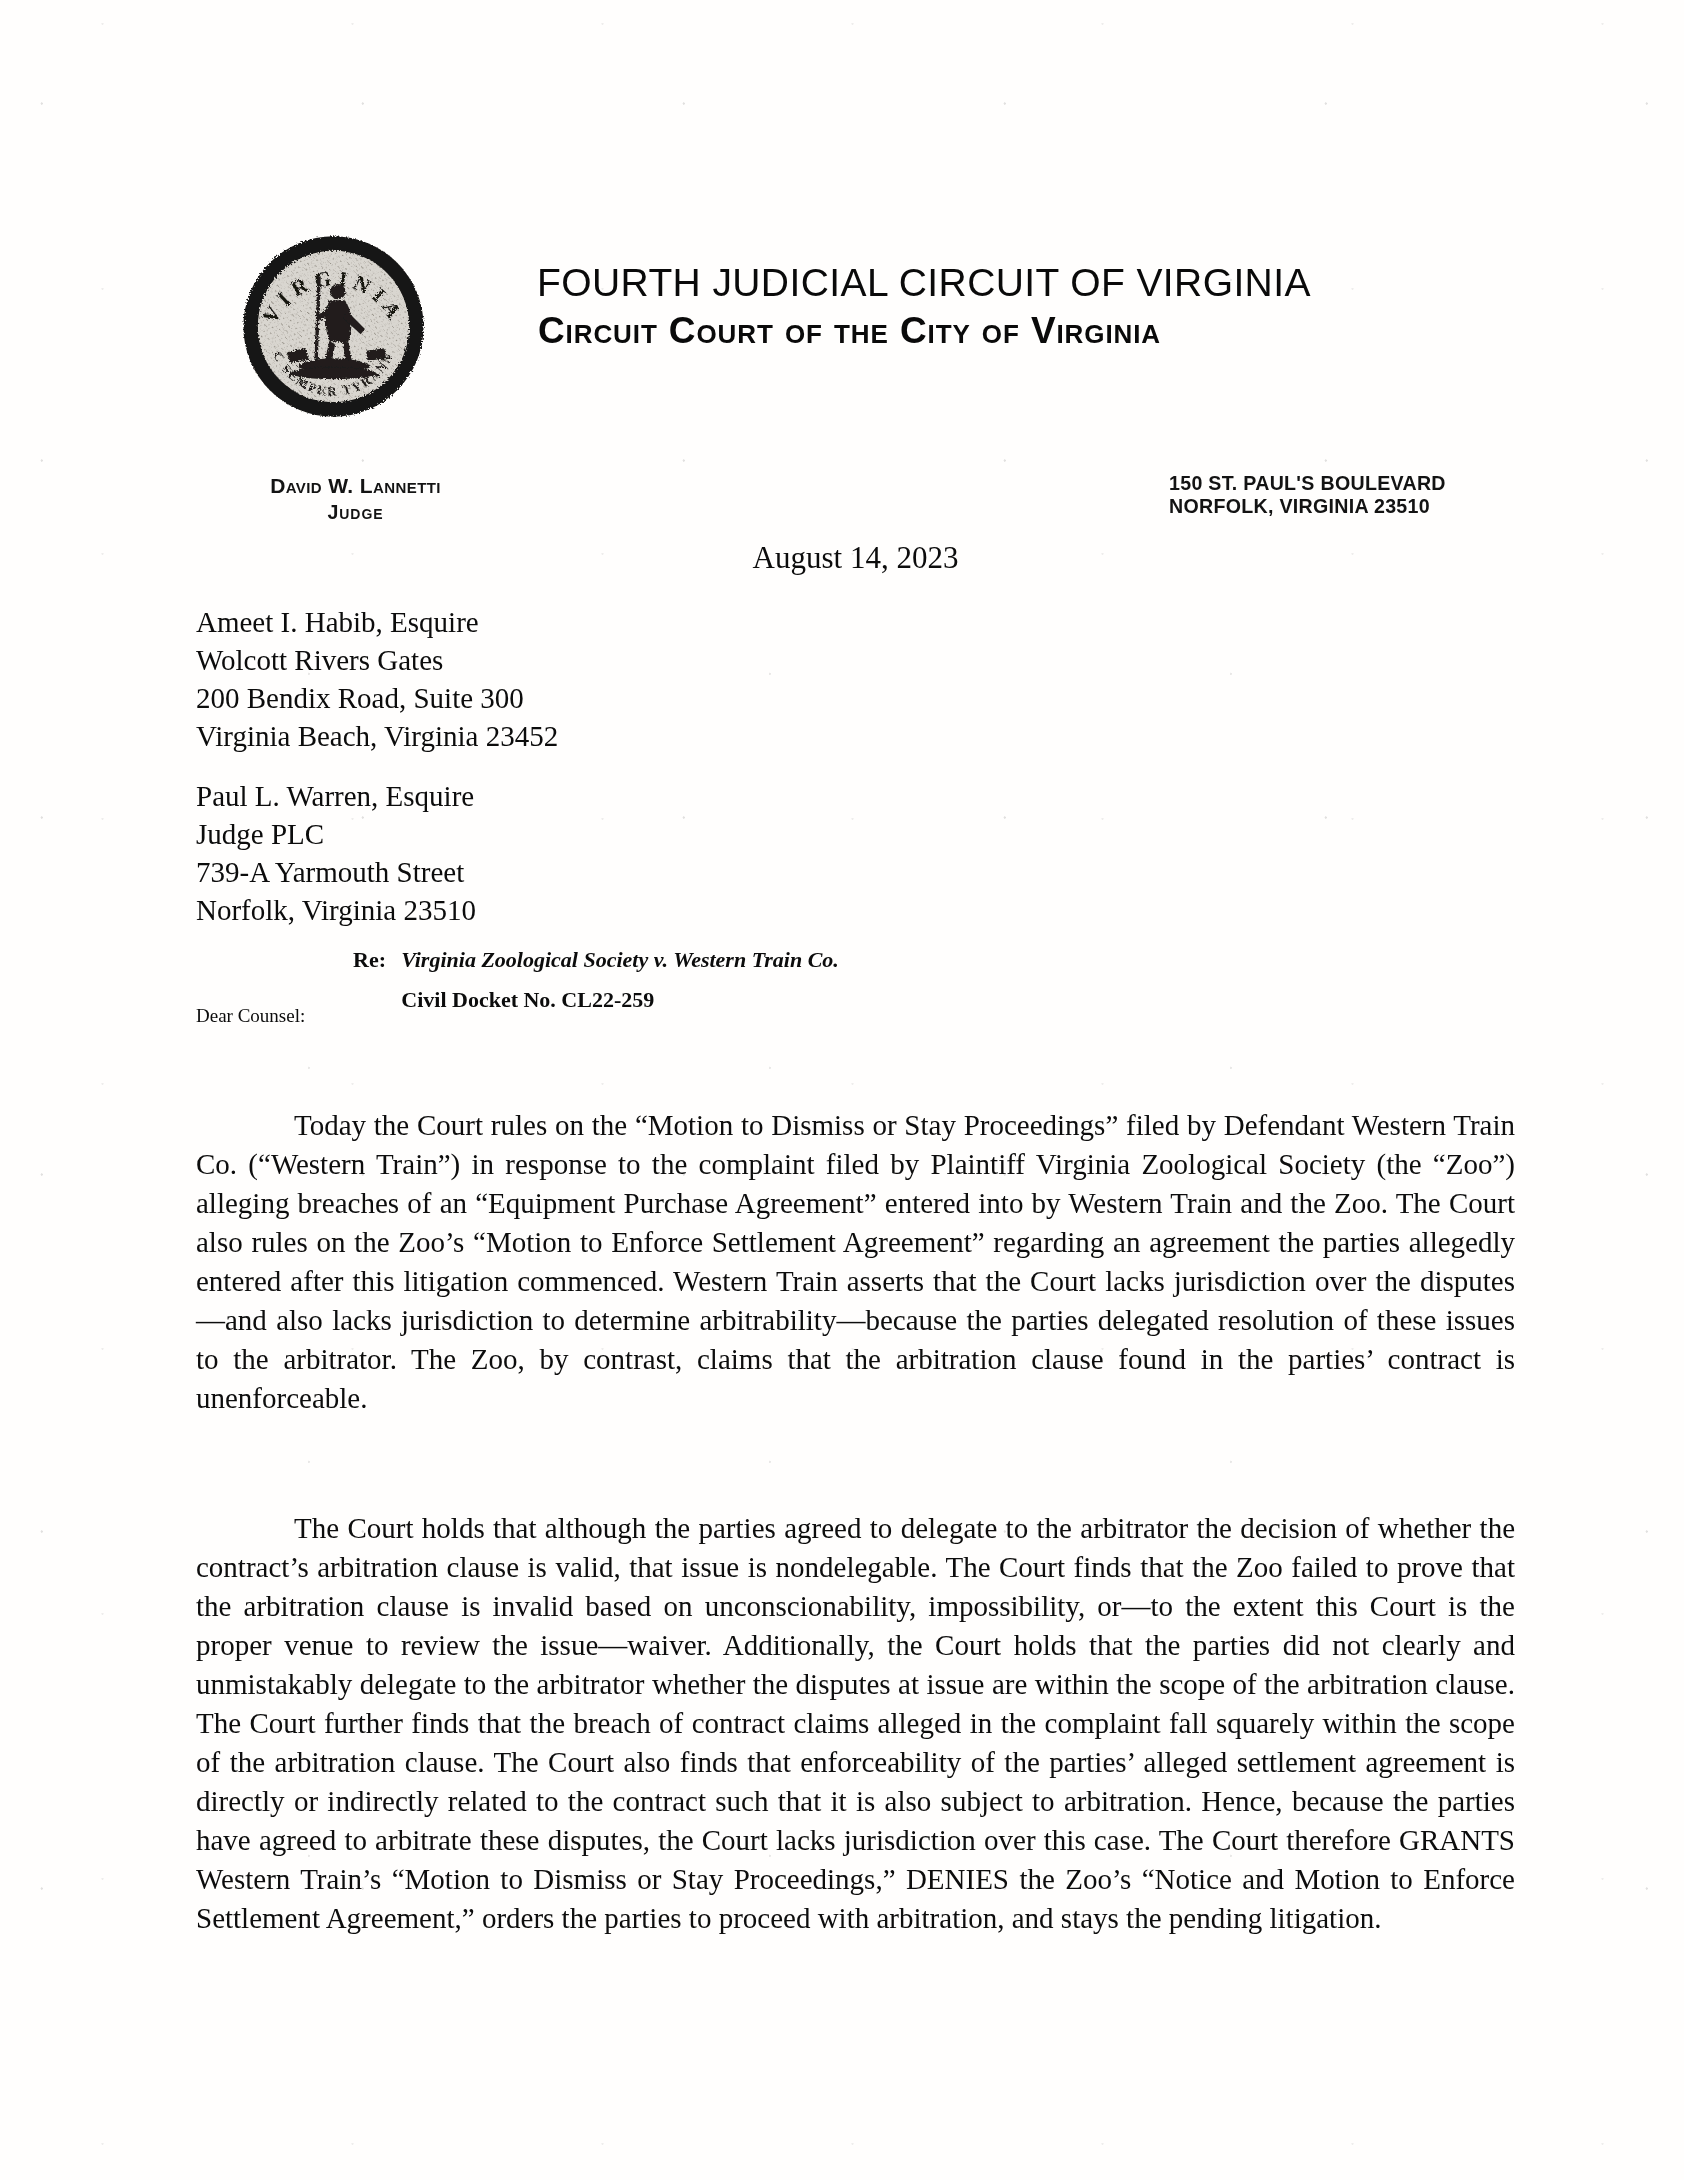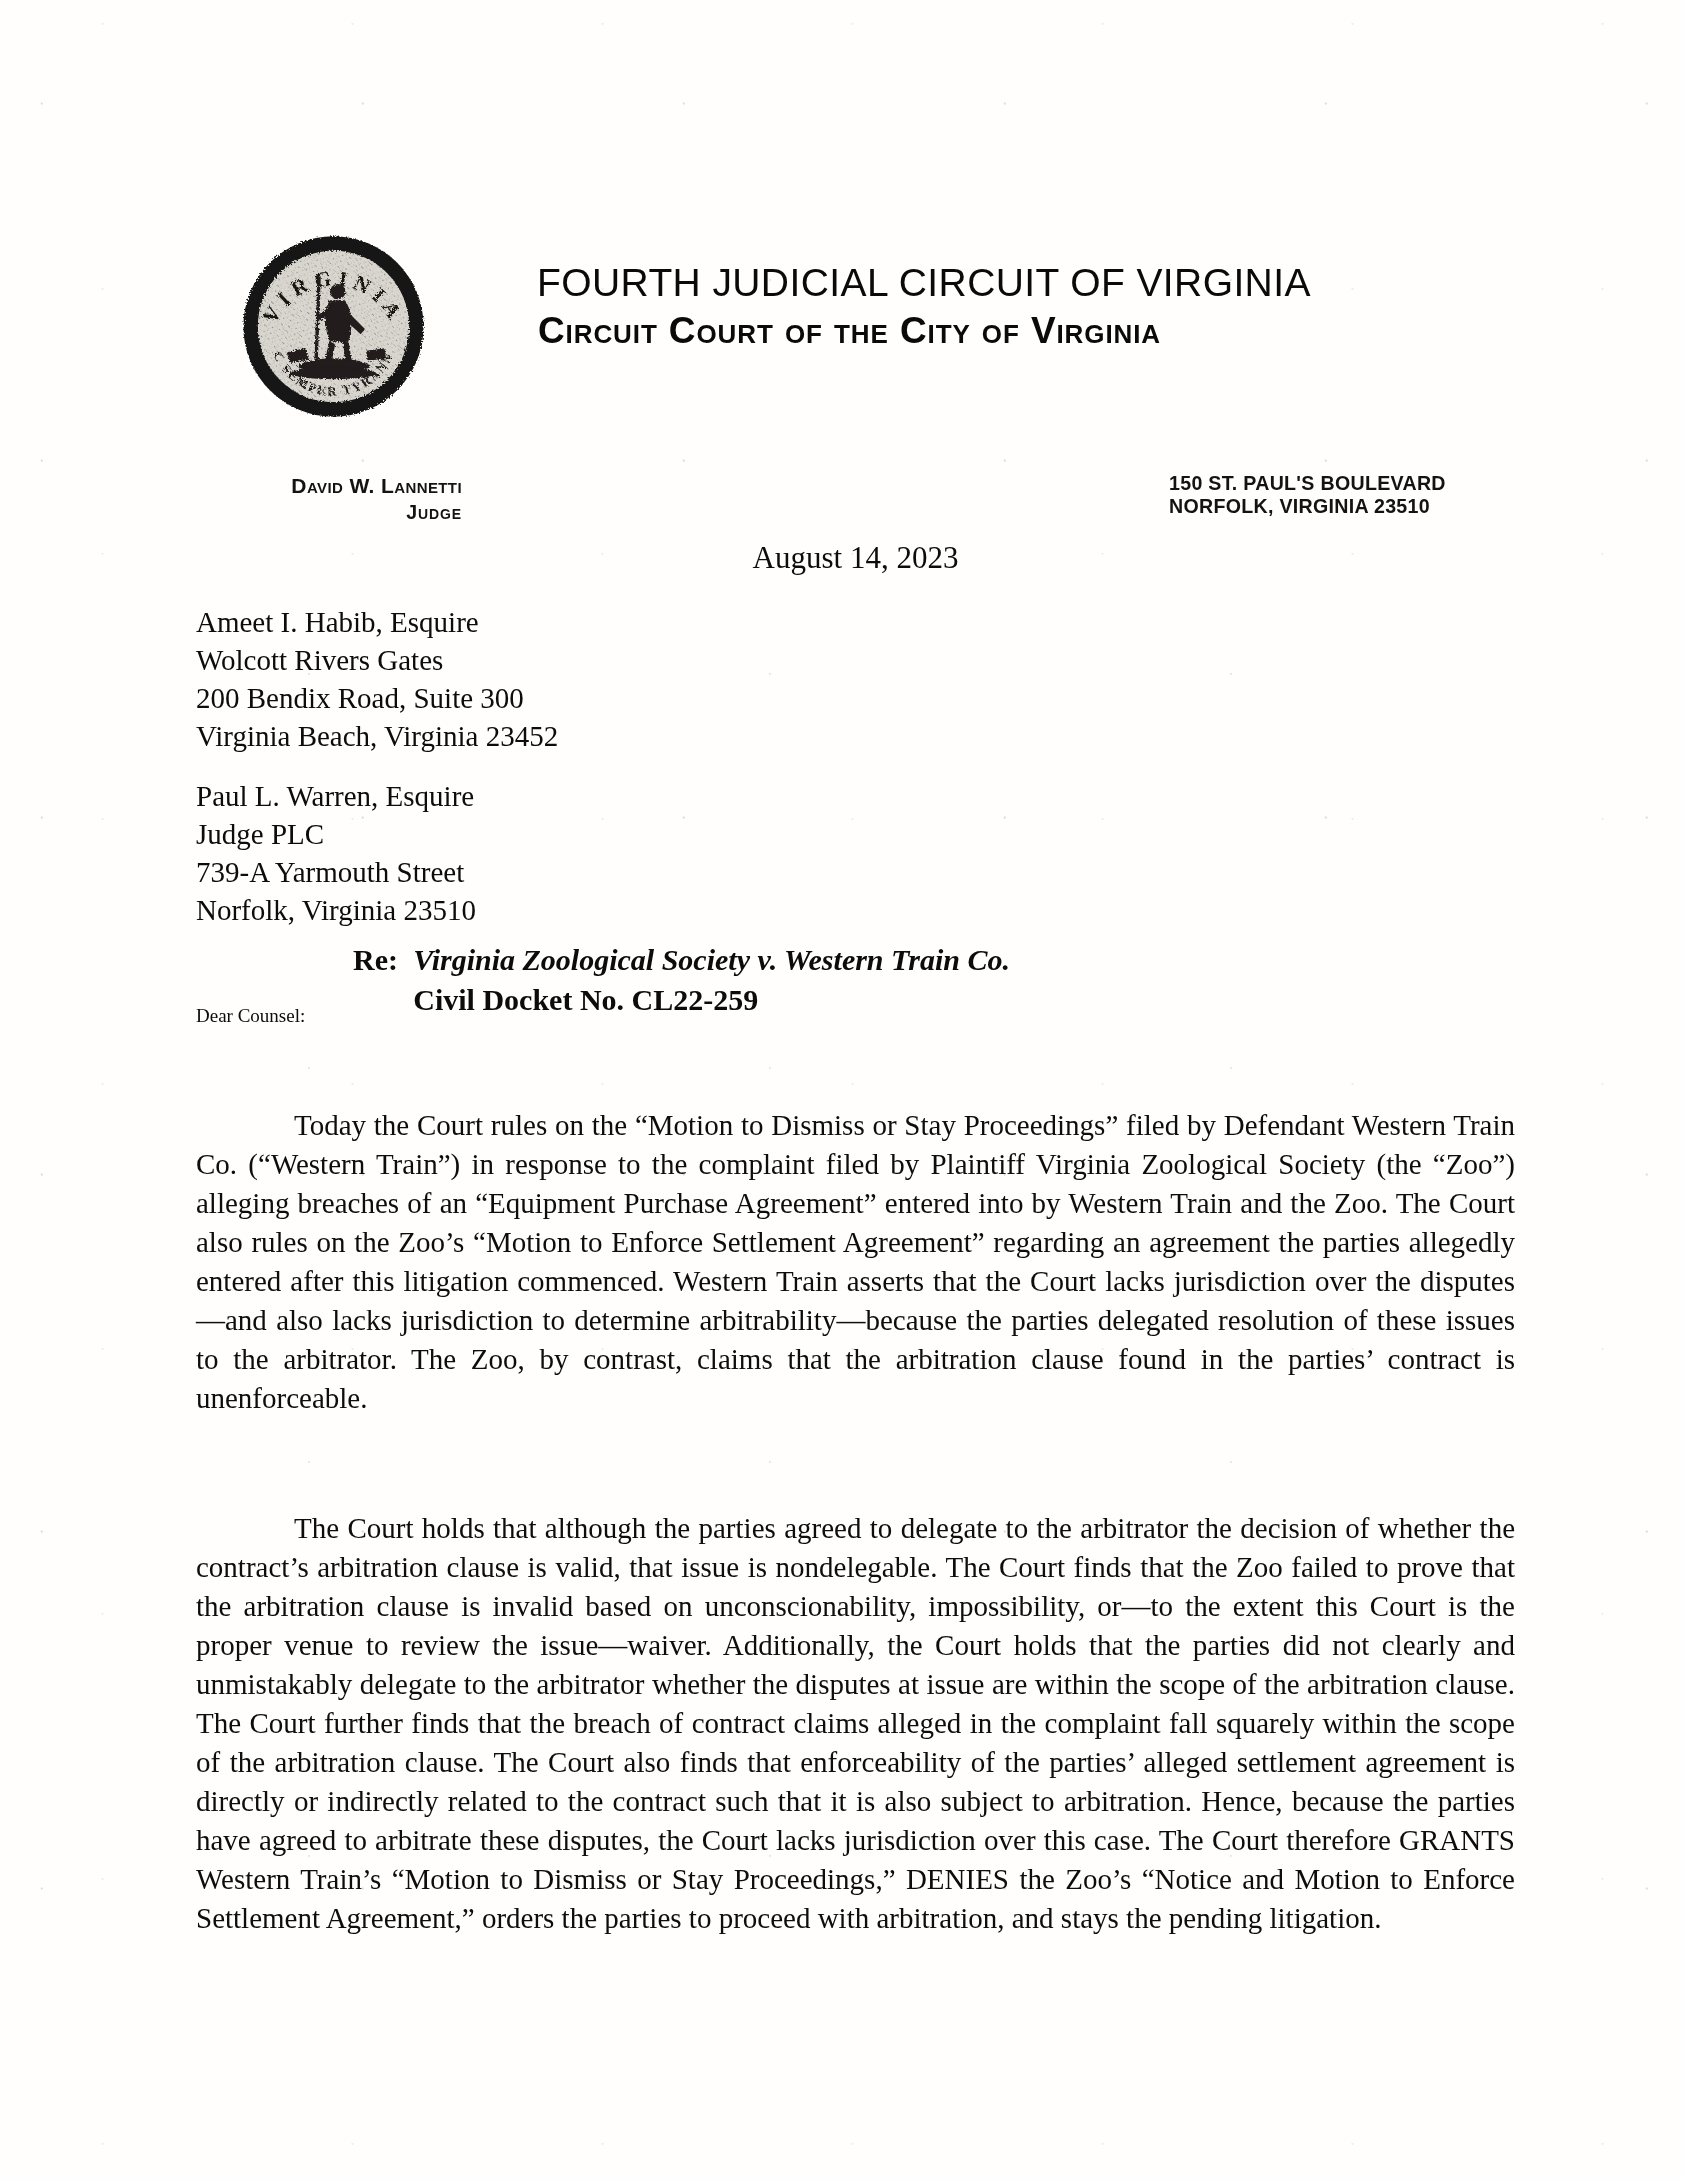--- a/index.html
+++ b/index.html
@@ -25,39 +25,39 @@
     font-weight:normal;font-size:39px;letter-spacing:0.4px;color:#0a0a0a;
     white-space:nowrap;
   }
   .court-line2{
     left:538px;top:310px;
     font-family:"Liberation Sans", sans-serif;
     font-weight:bold;font-size:37px;font-variant:small-caps;letter-spacing:0.9px;
     color:#0a0a0a;white-space:nowrap;
   }
   .judge-block{
-    left:249px;top:474px;width:213px;text-align:right;
+    left:249px;top:474px;width:213px;text-align:center;
     font-family:"Liberation Sans", sans-serif;font-weight:bold;color:#131313;
     font-variant:small-caps;
   }
   .judge-name{font-size:21px;letter-spacing:0.4px;}
   .judge-title{font-size:19.6px;margin-top:2.6px;letter-spacing:0.9px;}
   .court-address{
     left:1169px;top:472px;
     font-family:"Liberation Sans", sans-serif;font-weight:bold;
     font-size:19.6px;line-height:23px;letter-spacing:0.3px;color:#131313;
     white-space:nowrap;
   }
   .date{left:196px;top:540px;width:1319px;text-align:center;font-size:31px;}
   .recipient{left:196px;font-size:29px;line-height:38px;}
   .recipient-1{top:603px;}
   .recipient-2{top:777px;}
   .re-block{
     left:353px;top:940px;display:flex;gap:15.3px;
-    font-size:30px;font-weight:bold;line-height:40px;
+    font-size:22px;font-weight:bold;line-height:40px;
   }
   .re-case{font-style:italic;}
   .salutation{left:196px;top:1005px;font-size:19px;}
   .body-para{
     left:196px;width:1319px;margin:0;
     font-size:29px;line-height:39px;
     text-align:justify;text-indent:98px;
     color:#0d0d0d;
     font-family:Liberation Serif, serif;
   }

